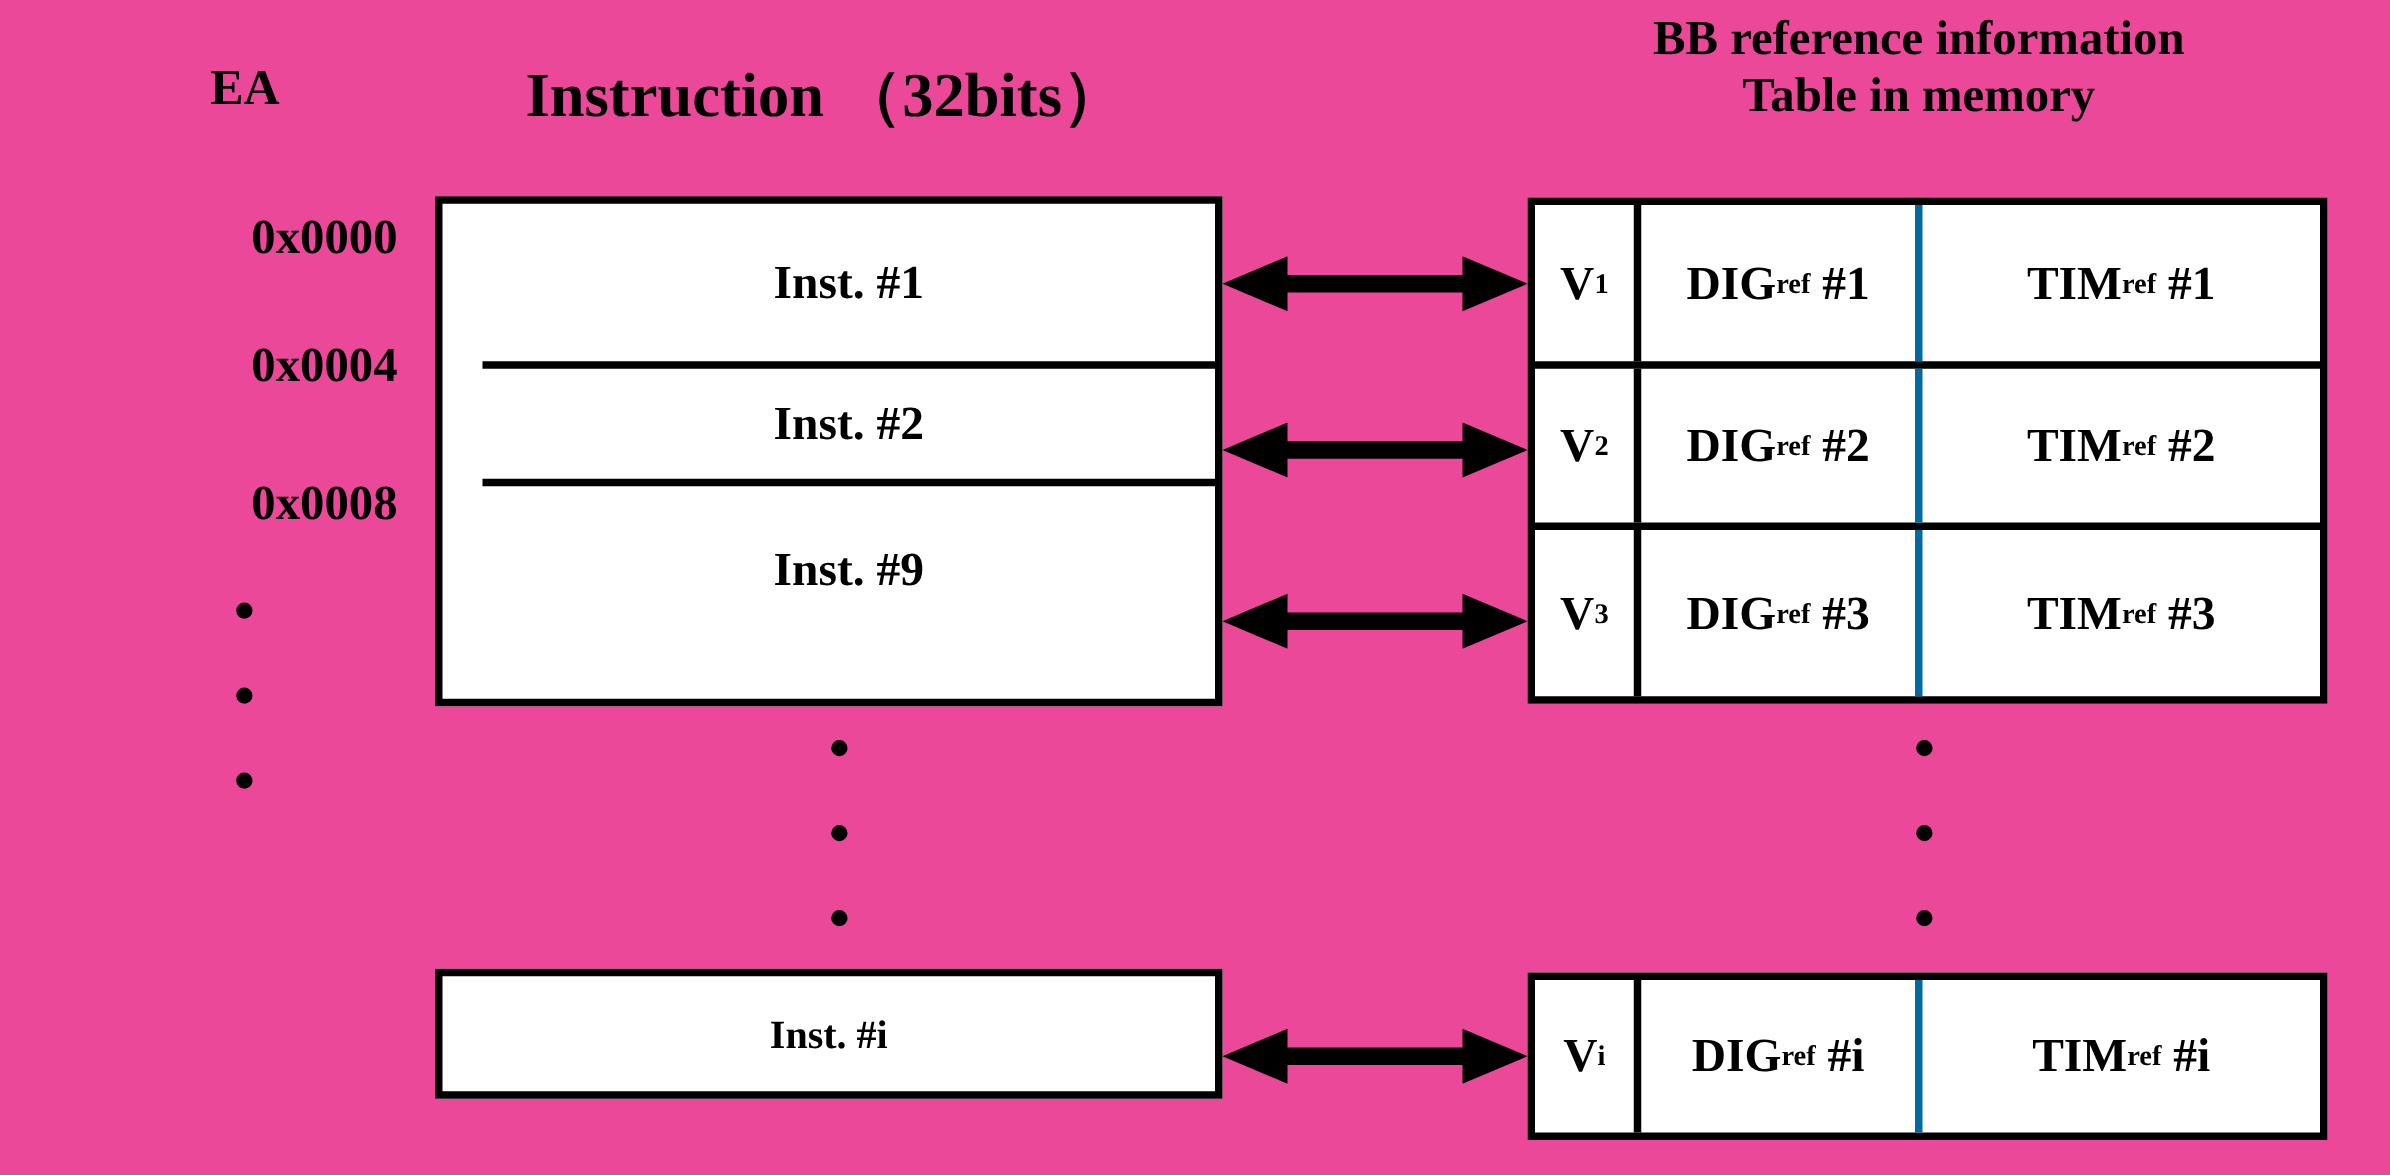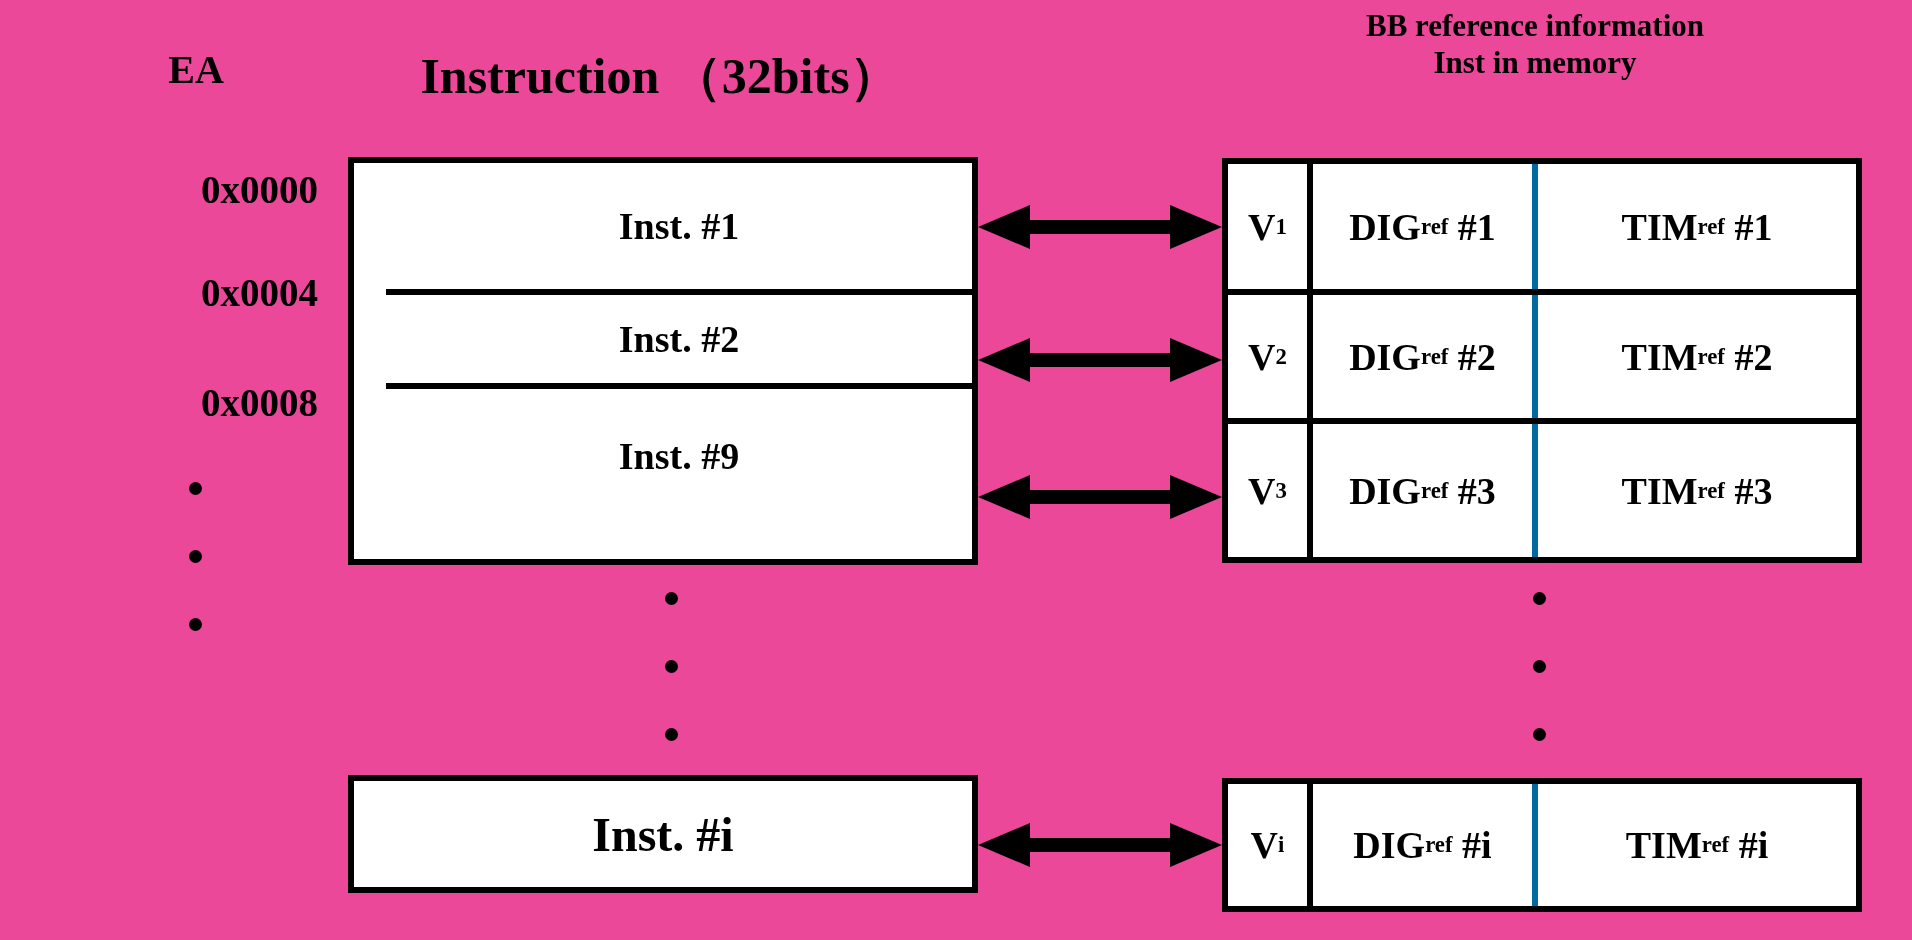--- a/index.html
+++ b/index.html
@@ -30,21 +30,21 @@
   #hdr-ea {
     left: 96px; top: 48px; width: 200px;
     font-size: 40px;
   }
   #hdr-instruction {
     left: 330px; top: 48px; width: 660px;
     font-size: 50px;
   }
   #hdr-table {
     left: 1190px; top: 8px; width: 690px;
-    font-size: 31px;
+    font-size: 39px;
     line-height: 1.18;
   }
   #hdr-table .l2 { display: block; }
 
   
   .addr {
     font-weight: bold;
     font-size: 39px;
     text-align: right;
     width: 230px;
@@ -76,29 +76,29 @@
     justify-content: center;
   }
   .inst-row.r1 { height: 132px; border-bottom: 6px solid #000; }
   .inst-row.r2 { height: 94px; border-bottom: 6px solid #000; }
   .inst-row.r3 { height: 134px; }
 
   #inst-last {
     left: 348px;
     top: 775px;
     width: 630px;
-    height: 118px;
+    height: 104px;
     border: 6px solid #000;
     box-sizing: border-box;
     background: #fff;
     display: flex;
     align-items: center;
     justify-content: center;
     font-weight: bold;
-    font-size: 48px;
+    font-size: 32px;
   }
 
   
   #bb-table {
     left: 1222px;
     top: 158px;
     width: 640px;
     height: 405px;
     border: 6px solid #000;
     box-sizing: border-box;
@@ -162,21 +162,21 @@
 <body>
 
 <div id="canvas">
 
   <div class="abs hdr" id="hdr-ea">EA</div>
 
   <div class="abs hdr" id="hdr-instruction">Instruction （32bits）</div>
 
   <div class="abs hdr" id="hdr-table">
     <span>BB reference information</span>
-    <span class="l2">Inst in memory</span>
+    <span class="l2">Table in memory</span>
   </div>
 
   <div class="abs addr" style="top:167px">0x0000</div>
   <div class="abs addr" style="top:270px">0x0004</div>
   <div class="abs addr" style="top:380px">0x0008</div>
 
   <div class="abs dots" style="left:185px; top:482px">
     <div class="dot"></div>
     <div class="dot"></div>
     <div class="dot"></div>

